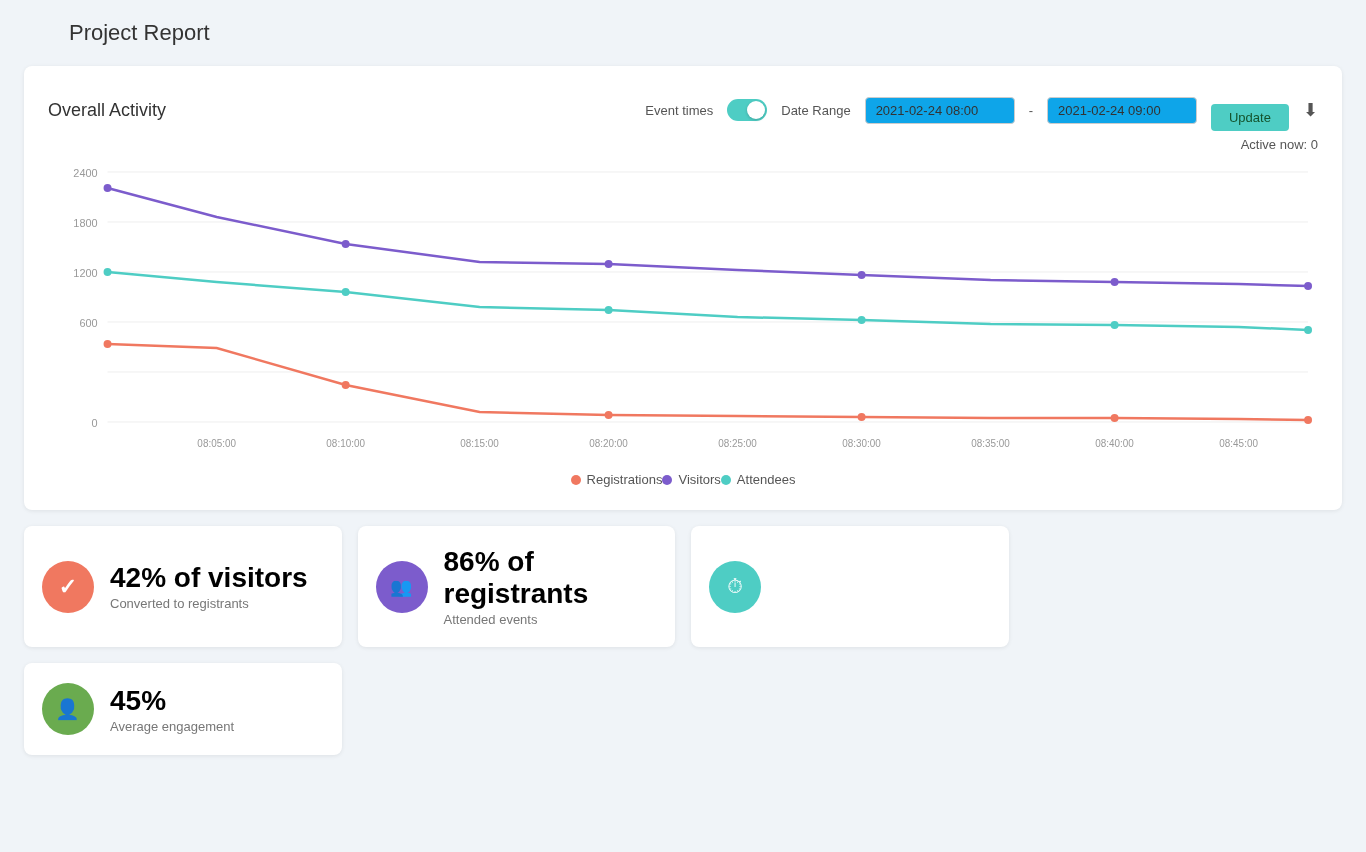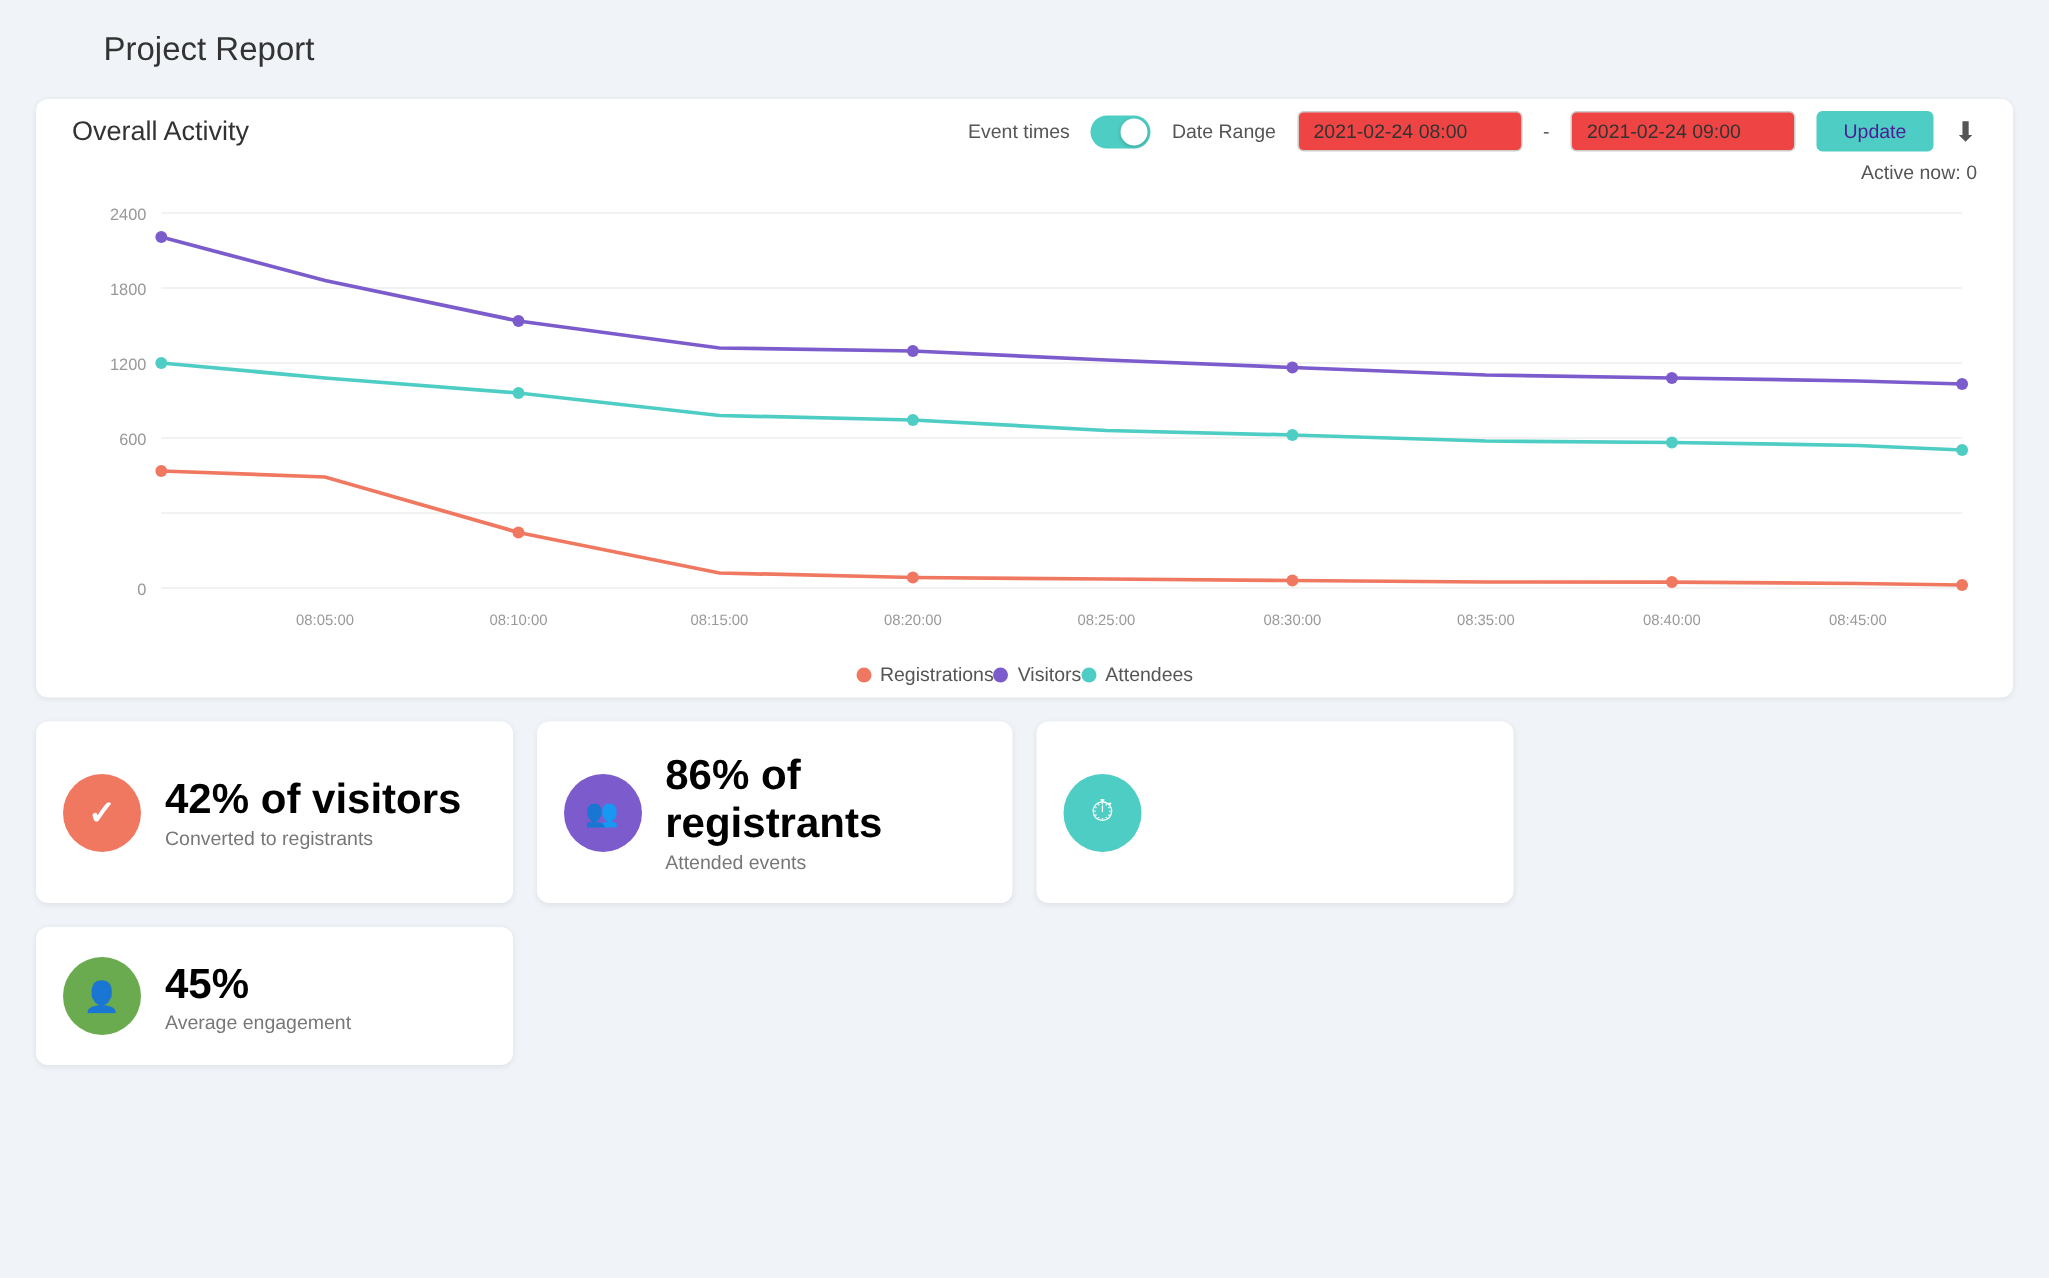--- a/index.html
+++ b/index.html
@@ -12,21 +12,21 @@
     .page-title {
       font-size: 22px;
       font-weight: 400;
       color: #333;
       margin-bottom: 20px;
       margin-left: 45px;
     }
     .card {
       background: #fff;
       border-radius: 8px;
-      padding: 8px 24px;
+      padding: 23px 24px;
       box-shadow: 0 1px 4px rgba(0,0,0,0.08);
     }
     .chart-card {
       margin-bottom: 16px;
     }
     .chart-header {
       display: flex;
       align-items: center;
       justify-content: space-between;
       margin-bottom: 6px;
@@ -68,35 +68,36 @@
     .date-range-label {
       font-size: 13px;
       color: #555;
     }
     .date-input {
       border: 1px solid #ccc;
       border-radius: 4px;
       padding: 5px 10px;
       font-size: 13px;
       color: #333;
-      background: #ef4444;
+      background: #0ea5e9;
       width: 150px;
     }
     .date-sep {
       font-size: 13px;
       color: #555;
     }
     .update-btn {
       background: #4ecdc4;
-      color: #4c1d95;
+      color: #14532d;
       border: none;
       border-radius: 4px;
       padding: 6px 18px;
       font-size: 13px;
       cursor: pointer;
+      margin-top: 15px;
     }
     .download-icon {
       font-size: 18px;
       color: #555;
       cursor: pointer;
     }
     .active-now {
       font-size: 13px;
       color: #555;
       margin-bottom: 10px;

